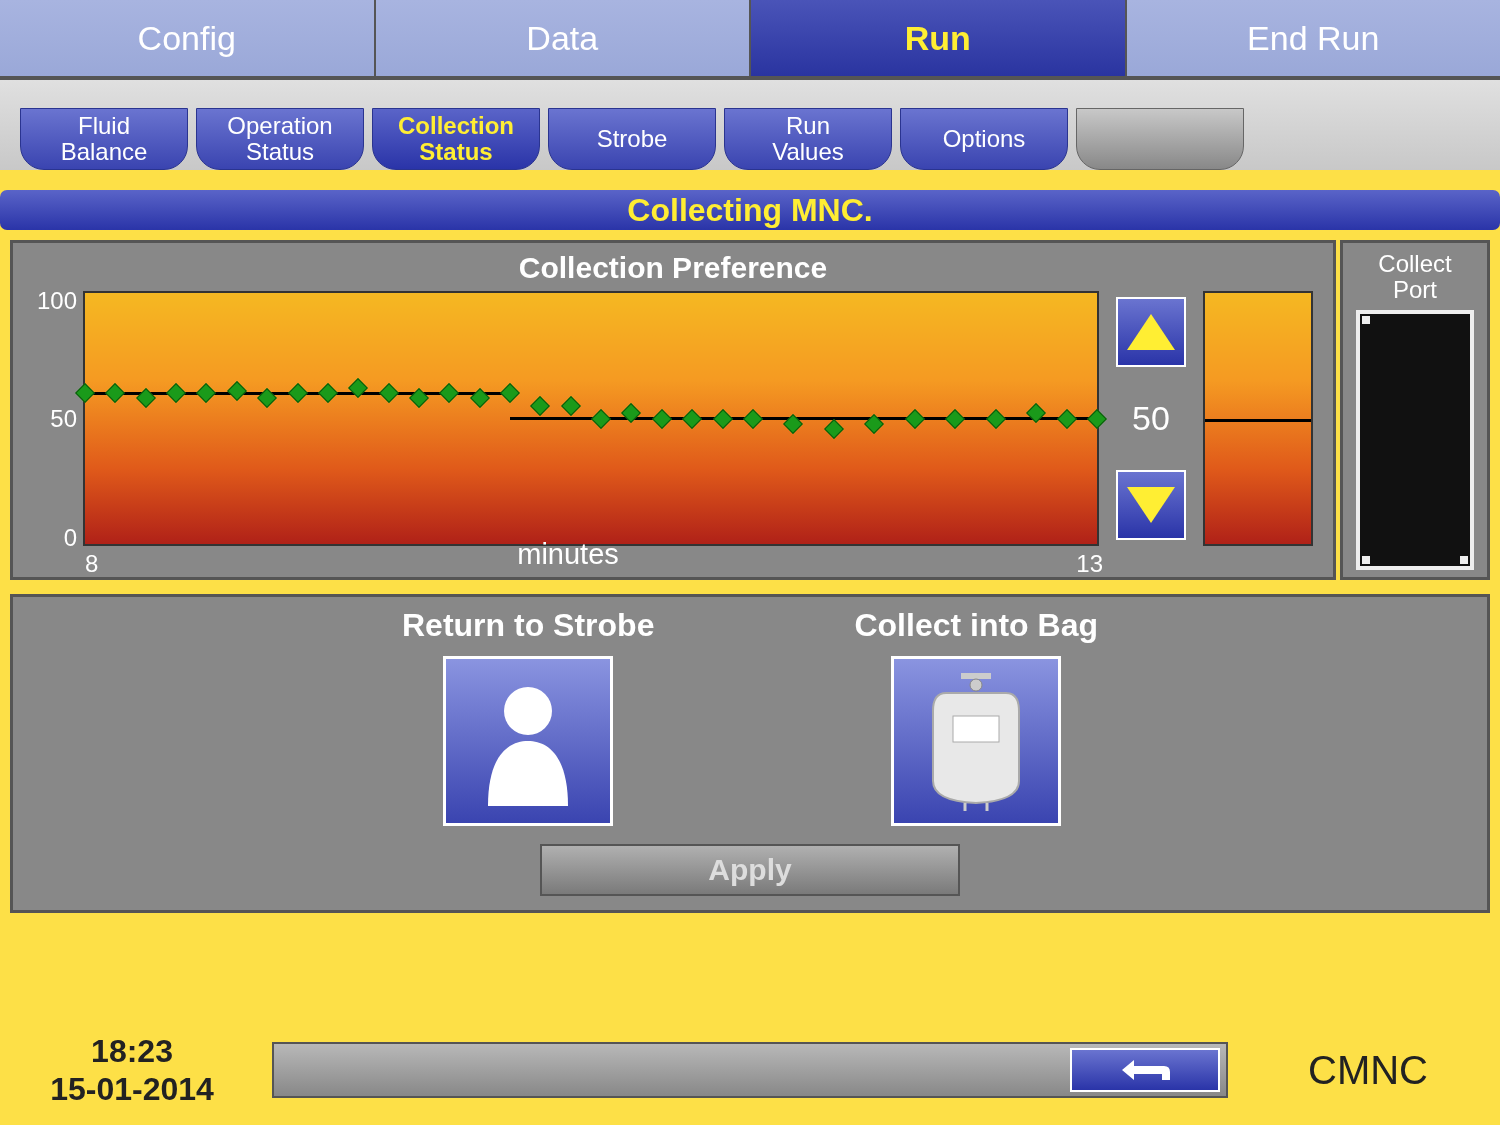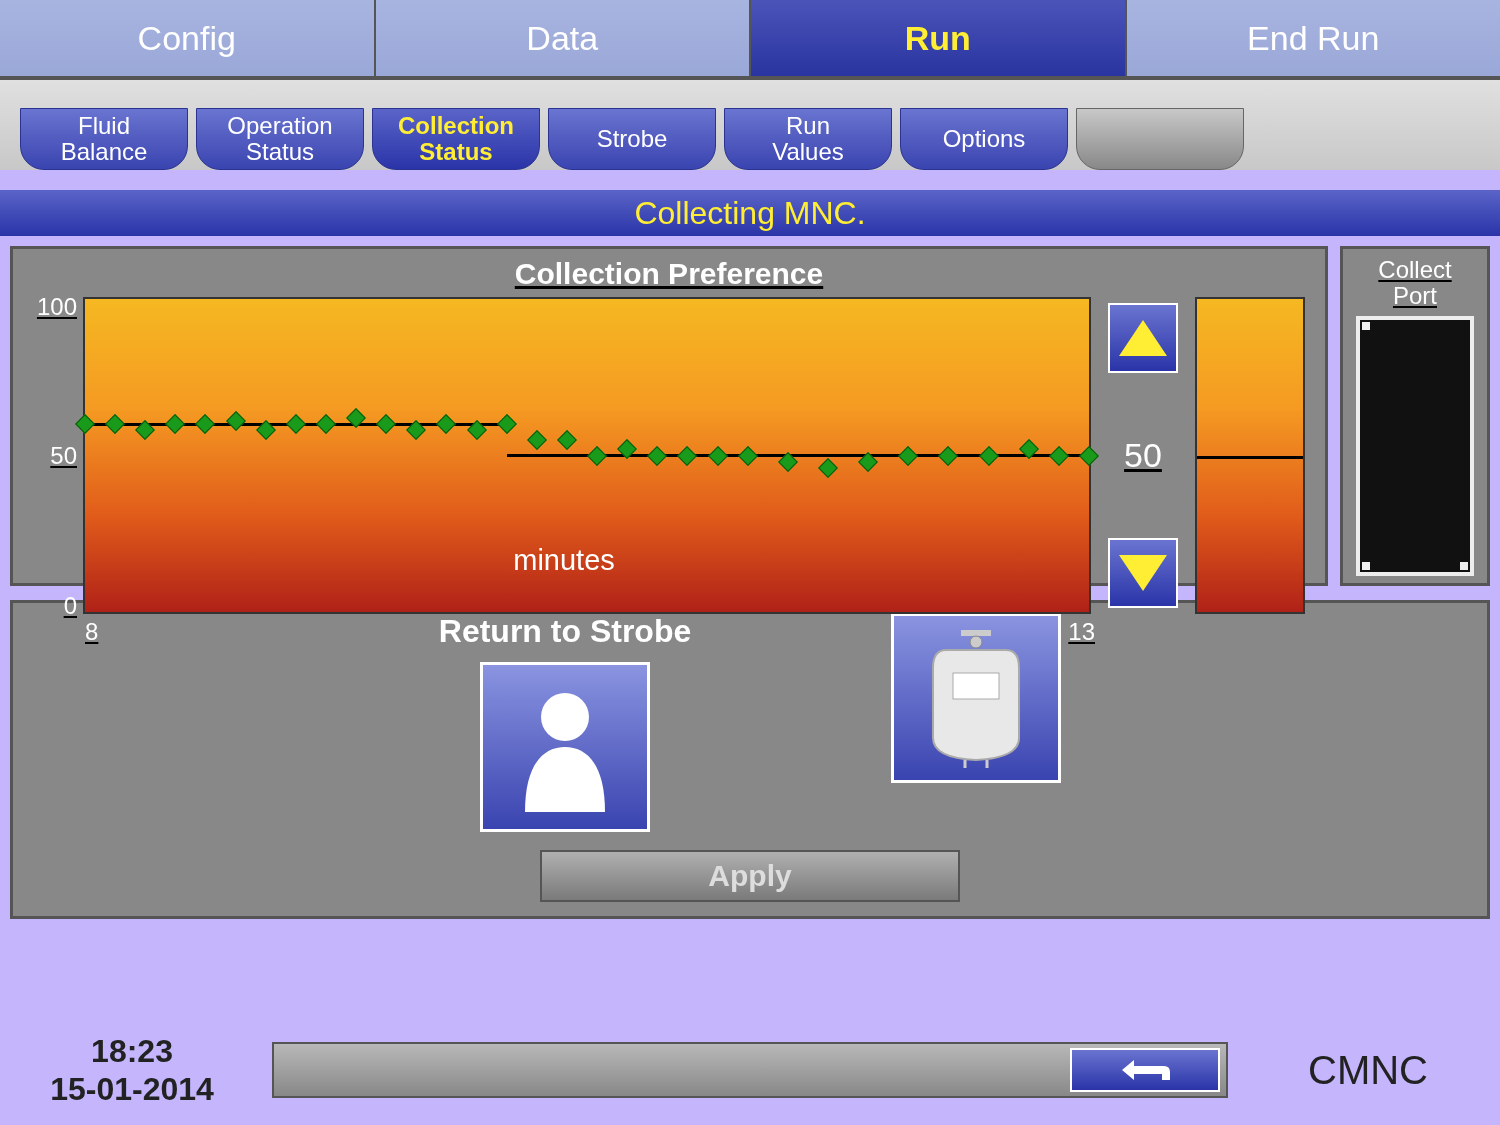--- a/index.html
+++ b/index.html
@@ -6,21 +6,21 @@
   body {
     width: 1500px;
     height: 1125px;
     background: #fff;
     font-family: Arial, Helvetica, sans-serif;
     overflow: hidden;
   }
   .screen {
     width: 1500px;
     height: 1125px;
-    background: #c4b5fd;
+    background: #fde047;
     position: relative;
   }
   
   .main-tabs {
     display: flex;
     width: 100%;
     height: 80px;
     background: #888;
     border-bottom: 4px solid #555;
   }
@@ -73,56 +73,56 @@
   }
   .subtab.blank {
     background: linear-gradient(#c8c8c8, #888);
     border: 1px solid #666;
     cursor: default;
   }
 
   
   .status-bar {
     margin-top: 20px;
-    height: 46px;
+    height: 40px;
     background: linear-gradient(#5a64c8, #2a34a8);
     color: #ffee33;
     display: flex;
     align-items: center;
     justify-content: center;
     font-size: 32px;
-    font-weight: normal;
+    font-weight: bold;
+    border-radius: 7px;
   }
 
   
   .content {
     display: flex;
-    gap: 12px;
+    gap: 4px;
     padding: 10px 10px 0 10px;
-    text-decoration: underline;
   }
   .chart-panel {
     flex: 1;
     background: #888;
     border: 3px solid #555;
     position: relative;
     height: 340px;
     padding: 8px 20px 10px 20px;
   }
   .chart-title {
     text-align: center;
     color: #fff;
     font-size: 30px;
     font-weight: bold;
     margin-bottom: 6px;
   }
   .chart-body {
     display: flex;
     align-items: stretch;
-    height: 317px;
+    height: 255px;
   }
   .y-axis {
     width: 50px;
     display: flex;
     flex-direction: column;
     justify-content: space-between;
     color: #fff;
     font-size: 24px;
     text-align: right;
     padding-right: 6px;
@@ -450,20 +450,21 @@
       <div class="action-col">
         <div class="action-label">Return to Strobe</div>
         <div class="action-btn">
           <svg width="110" height="130" viewBox="0 0 110 130">
             <circle cx="55" cy="35" r="24" fill="#fff"></circle>
             <path d="M15 130 C15 80 35 65 55 65 C75 65 95 80 95 130 Z" fill="#fff"></path>
           </svg>
         </div>
       </div>
       <div class="action-col">
+        <div class="action-label">Collect into Bag</div>
         <div class="action-btn">
           <svg width="110" height="140" viewBox="0 0 110 140">
             <rect x="40" y="2" width="30" height="6" fill="#ccc"></rect>
             <circle cx="55" cy="14" r="6" fill="#ccc" stroke="#888"></circle>
             <path d="M25 22 L85 22 Q98 22 98 40 L98 110 Q98 130 55 132 Q12 130 12 110 L12 40 Q12 22 25 22 Z" fill="#e8e8e8" stroke="#aaa" stroke-width="2"></path>
             <rect x="32" y="45" width="46" height="26" fill="#fff" stroke="#aaa"></rect>
             <line x1="44" y1="132" x2="44" y2="140" stroke="#ccc" stroke-width="3"></line>
             <line x1="66" y1="132" x2="66" y2="140" stroke="#ccc" stroke-width="3"></line>
           </svg>
         </div>

